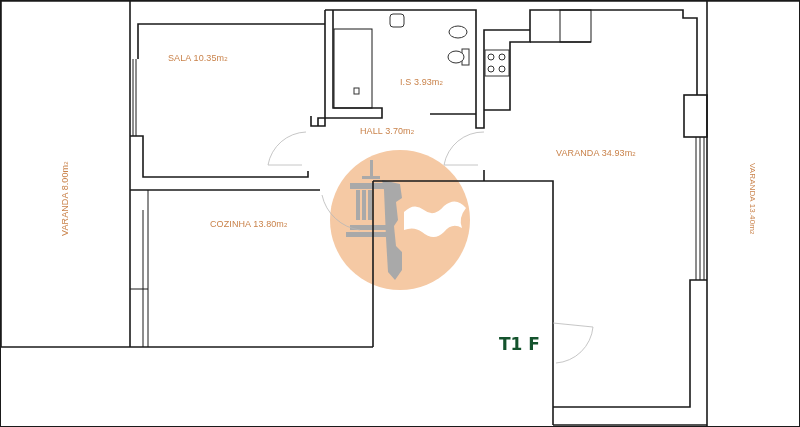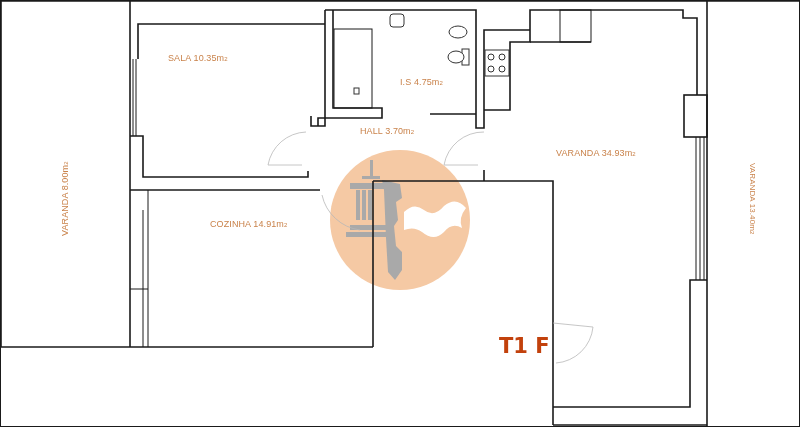--- a/index.html
+++ b/index.html
@@ -4,21 +4,21 @@
 <style>
   html, body { margin:0; padding:0; background:#ffffff; }
   body { width:800px; height:427px; overflow:hidden; position:relative; font-family:"Liberation Sans", sans-serif; }
   #plan { position:absolute; left:0; top:0; width:800px; height:427px; }
   .wall { fill:none; stroke:#1a1a1a; stroke-width:1.6; }
   .thin { fill:none; stroke:#1a1a1a; stroke-width:1; }
   .door { fill:none; stroke:#b8b8b8; stroke-width:0.8; }
   .fix { fill:#fff; stroke:#333; stroke-width:1; }
   .lbl { position:absolute; color:#c9824a; font-size:9px; white-space:nowrap; letter-spacing:0.1px; }
   .lbl .sub { font-size:6px; }
-  .tag { position:absolute; color:#c2410c; font-weight:bold; font-size:21px; font-family:"DejaVu Sans", sans-serif;text-align:center; }
+  .tag { position:absolute; color:#14532d; font-weight:bold; font-size:17px; font-family:"DejaVu Sans", sans-serif;text-align:center; }
 </style>
 </head>
 <body>
 
 <svg id="plan" viewBox="0 0 800 427" xmlns="http://www.w3.org/2000/svg">
 
   <g>
     <circle cx="400" cy="220" r="70" fill="#f5c9a4"></circle>
     <g fill="#a9a9a9">
       <rect x="370" y="160" width="3" height="18"></rect>
@@ -84,21 +84,21 @@
   <line class="wall" x1="553" y1="407" x2="553" y2="425"></line>
   <line class="wall" x1="484" y1="170" x2="484" y2="181"></line>
 
   <path class="door" d="M306,132 A40,40 0 0 0 268,165 L302,165"></path>
   <path class="door" d="M484,132 A40,40 0 0 0 444,165 L478,165"></path>
   <path class="door" d="M322,195 A45,45 0 0 0 360,230"></path>
   <path class="door" d="M553,323 L593,327 A40,40 0 0 1 556,363"></path>
 </svg>
 
 <div class="lbl" style="left:168px;top:53px;"><span>SALA</span> <span>10.35m</span><span class="sub">2</span></div>
-<div class="lbl" style="left:400px;top:77px;"><span>I.S</span> <span>4.75m</span><span class="sub">2</span></div>
+<div class="lbl" style="left:400px;top:77px;"><span>I.S</span> <span>3.93m</span><span class="sub">2</span></div>
 <div class="lbl" style="left:360px;top:126px;"><span>HALL</span> <span>3.70m</span><span class="sub">2</span></div>
 <div class="lbl" style="left:556px;top:148px;"><span>VARANDA</span> <span>34.93m</span><span class="sub">2</span></div>
-<div class="lbl" style="left:210px;top:219px;"><span>COZINHA</span> <span>14.91m</span><span class="sub">2</span></div>
+<div class="lbl" style="left:210px;top:219px;"><span>COZINHA</span> <span>13.80m</span><span class="sub">2</span></div>
 
 <div class="lbl" style="left:60px;top:236px;transform:rotate(-90deg);transform-origin:left top;"><span>VARANDA</span> <span>8.00m</span><span class="sub">2</span></div>
 <div class="lbl" style="left:757px;top:163px;transform:rotate(90deg);transform-origin:left top;font-size:8px;"><span>VARANDA</span> <span>13.40m</span><span class="sub">2</span></div>
 
 <div class="tag" style="left:499px;top:334px;">T1 F</div>
 
 </body></html>

